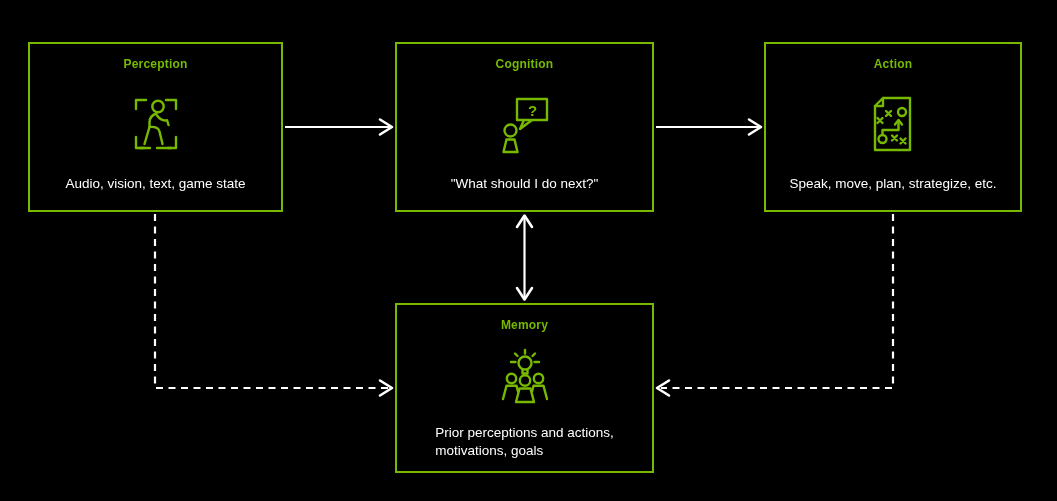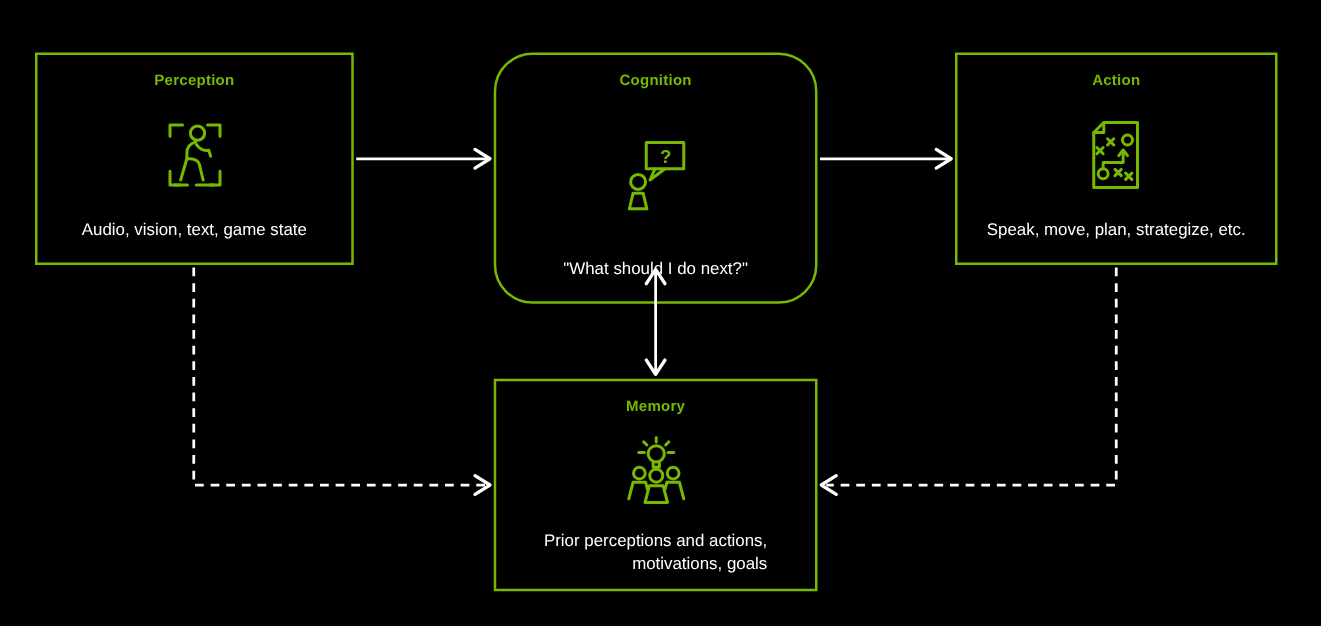--- a/index.html
+++ b/index.html
@@ -8,30 +8,30 @@
   html,body { margin:0; padding:0; background:var(--background); }
   .canvas {
     position:relative; width:1057px; height:501px; background:var(--background);
     font-family:"Liberation Sans","DejaVu Sans",sans-serif; overflow:hidden;
   }
   .node {
     position:absolute; box-sizing:border-box; border:2px solid var(--accent);
     display:flex; flex-direction:column; align-items:center; background:var(--background);
   }
   #node-perception { left:28px;  top:42px;  width:255px; height:170px; }
-  #node-cognition  { left:395px; top:42px;  width:259px; height:201px;border-radius:31px; }
+  #node-cognition  { left:395px; top:42px;  width:259px; height:170px; }
   #node-action     { left:764px; top:42px;  width:258px; height:170px; }
   #node-memory     { left:395px; top:303px; width:259px; height:170px; }
   .node-title {
     margin-top:13px; color:var(--accent); font-size:12px; font-weight:700; letter-spacing:.2px;
   }
   .node-icon { flex:1; display:flex; align-items:center; justify-content:center; }
   .node-subtitle {
     margin-bottom:17px; color:var(--text); font-size:13.5px; line-height:1.35;
-    text-align:right; padding:0 10px;
+    text-align:left; padding:0 10px;
   }
   #node-memory .node-subtitle { margin-bottom:11px; }
   .icon-stroke { stroke:var(--accent); stroke-width:2.4; fill:none; stroke-linecap:round; stroke-linejoin:round; }
   .icon-fill-bg { fill:var(--background); }
   .icon-glyph { fill:var(--accent); font-size:15px; font-weight:700; font-family:"Liberation Sans","DejaVu Sans",sans-serif; }
   .arrows { position:absolute; left:0; top:0; width:1057px; height:501px; pointer-events:none; }
   .arrow-line { stroke:var(--arrow); stroke-width:2.2; fill:none; }
   .arrow-dashed { stroke-dasharray:7 5.5; }
   .arrow-head { stroke:var(--arrow); stroke-width:2.6; fill:none; stroke-linecap:round; stroke-linejoin:round; }
 </style>

